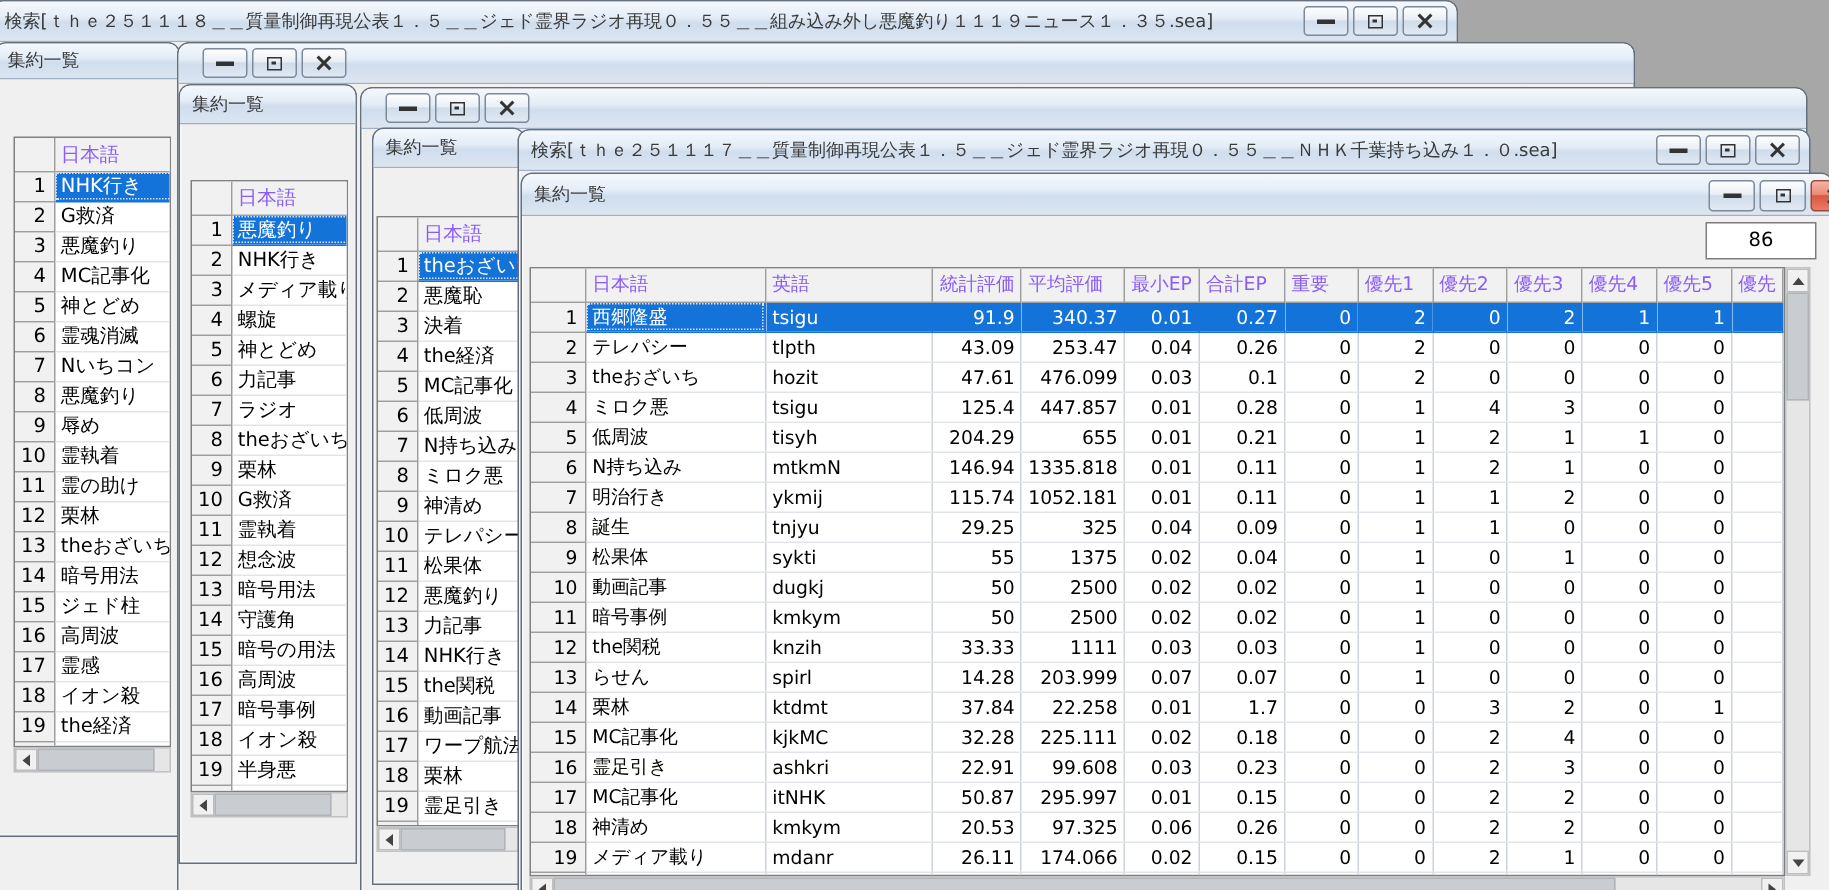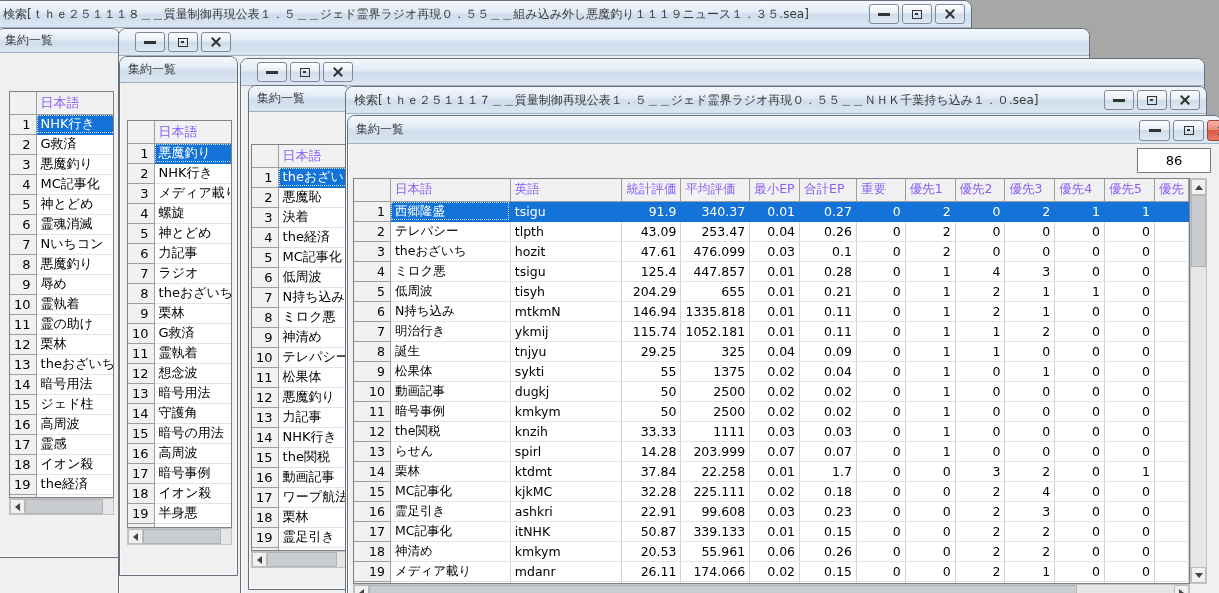--- a/index.html
+++ b/index.html
@@ -752,37 +752,37 @@
             <td class="num">3</td>
             <td class="num">0</td>
             <td class="num">0</td>
             <td></td>
           </tr>
           <tr class="">
             <td class="rn">17</td>
             <td class="">MC記事化</td>
             <td class="">itNHK</td>
             <td class="num">50.87</td>
-            <td class="num">339.133</td>
+            <td class="num">295.997</td>
             <td class="num">0.01</td>
             <td class="num">0.15</td>
             <td class="num">0</td>
             <td class="num">0</td>
             <td class="num">2</td>
             <td class="num">2</td>
             <td class="num">0</td>
             <td class="num">0</td>
             <td></td>
           </tr>
           <tr class="">
             <td class="rn">18</td>
             <td class="">神清め</td>
             <td class="">kmkym</td>
             <td class="num">20.53</td>
-            <td class="num">55.961</td>
+            <td class="num">97.325</td>
             <td class="num">0.06</td>
             <td class="num">0.26</td>
             <td class="num">0</td>
             <td class="num">0</td>
             <td class="num">2</td>
             <td class="num">2</td>
             <td class="num">0</td>
             <td class="num">0</td>
             <td></td>
           </tr>

